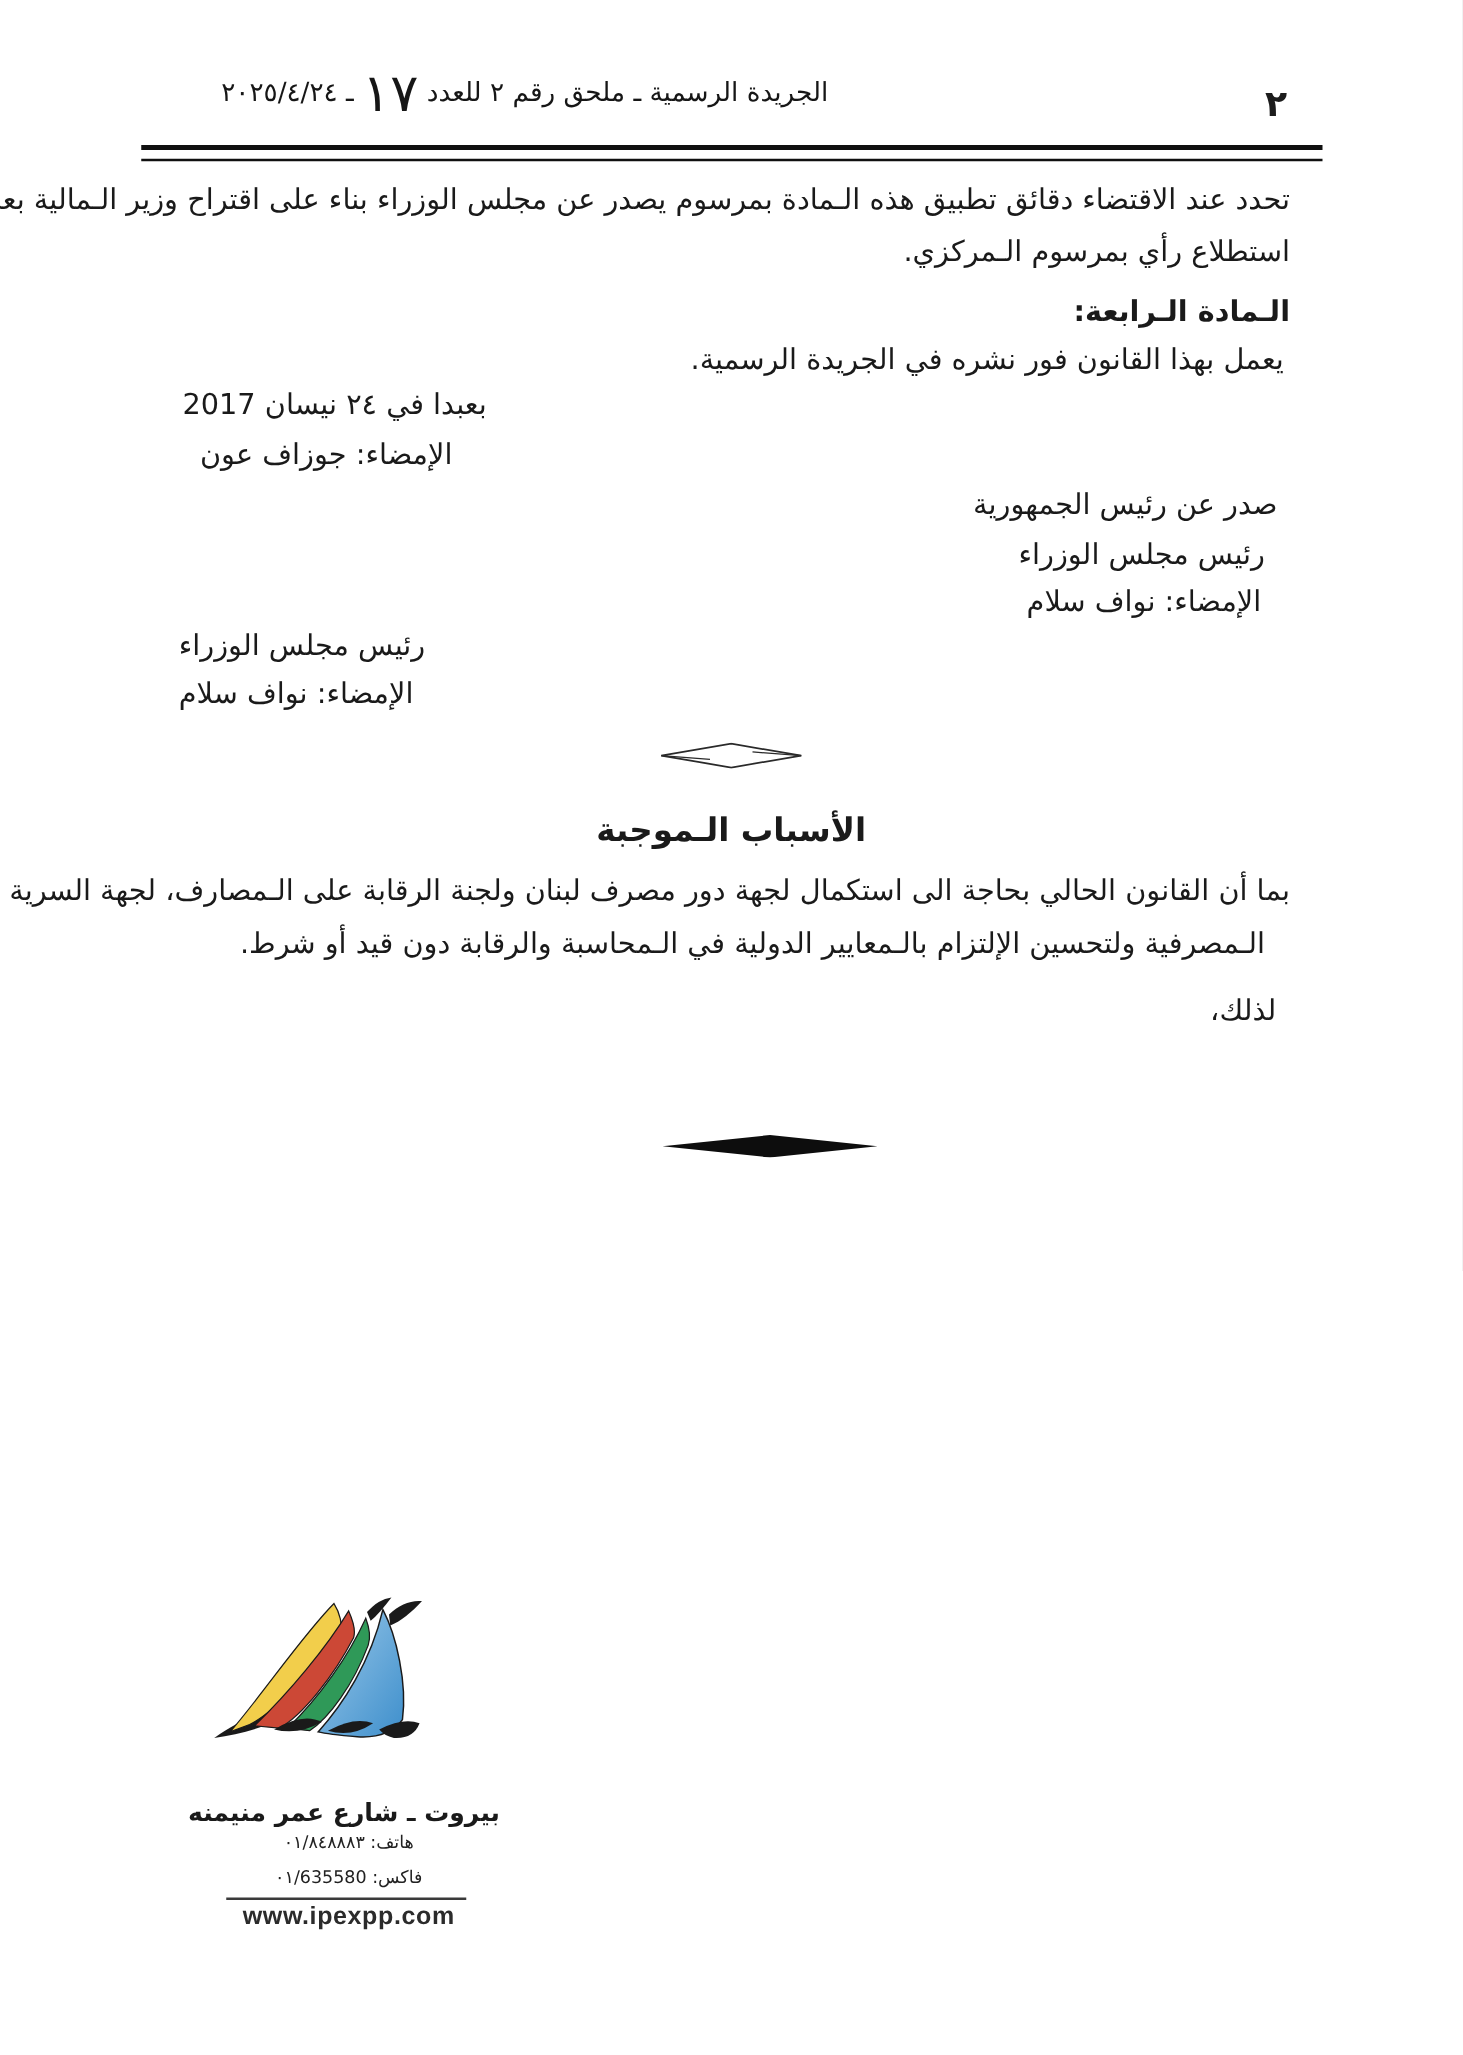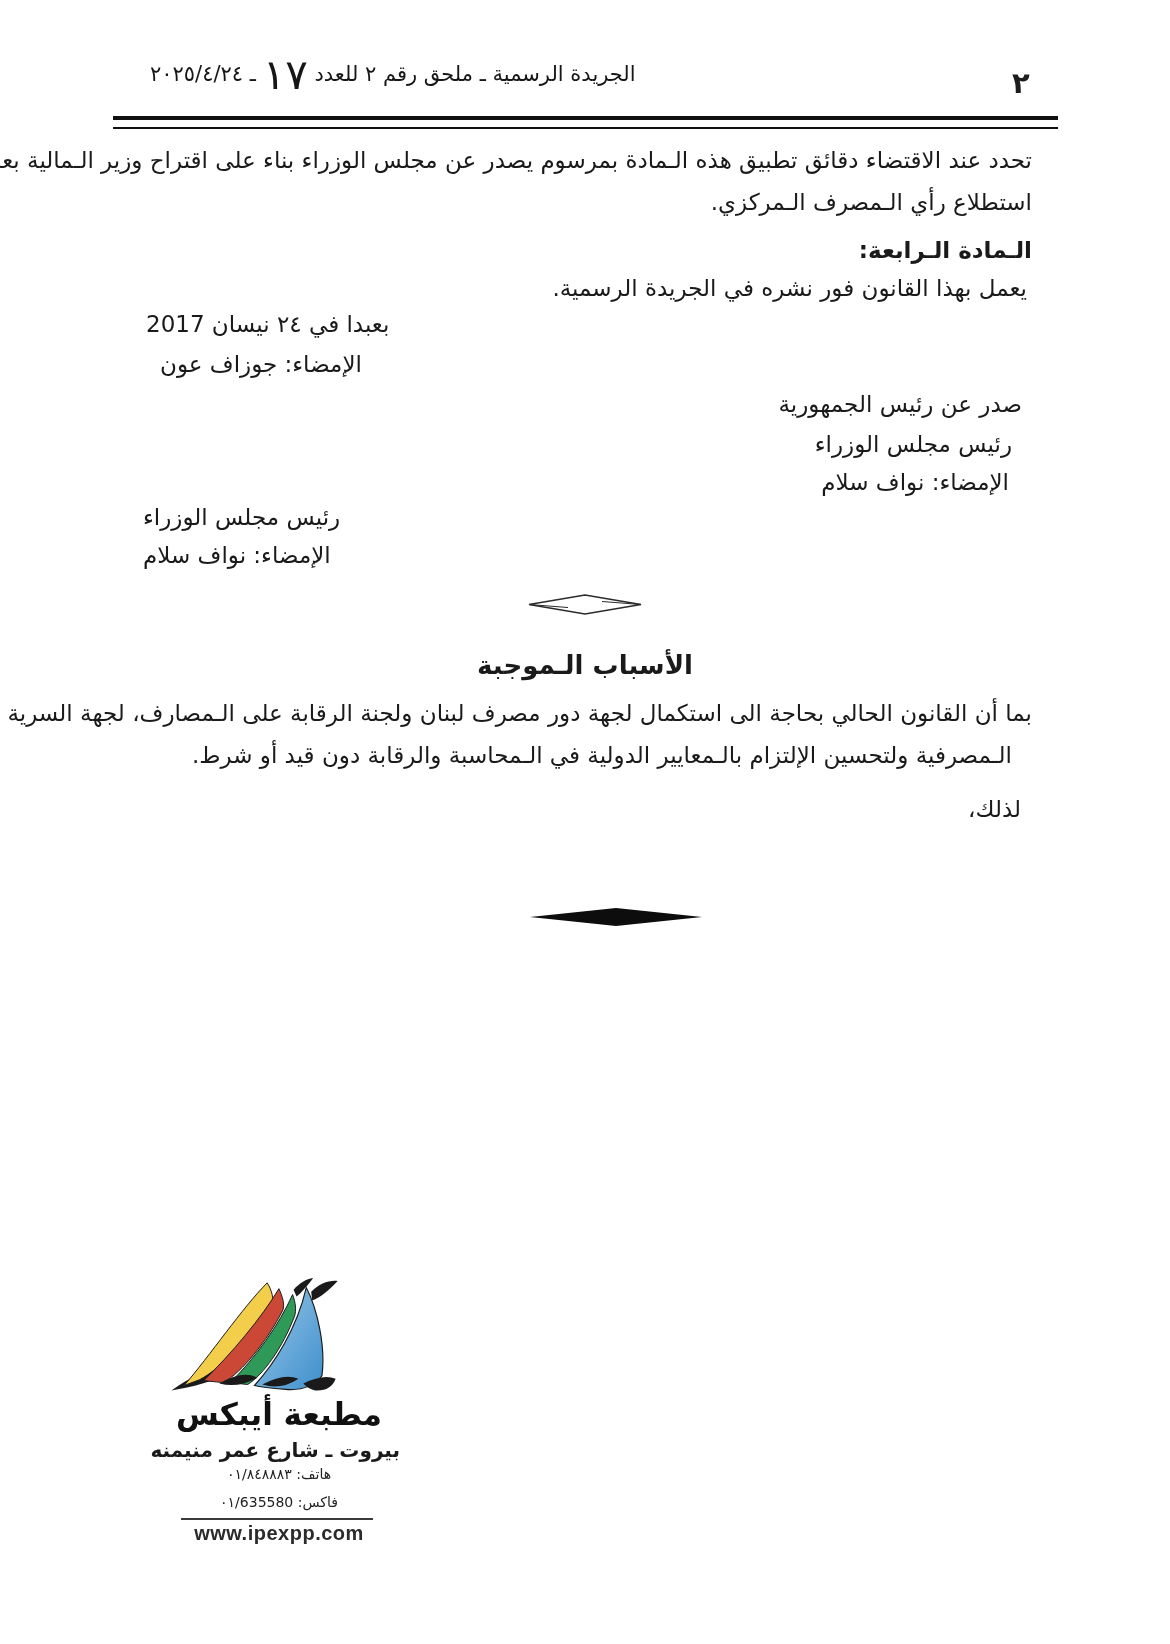--- a/index.html
+++ b/index.html
@@ -3,21 +3,21 @@
 <meta charset="utf-8">
 <style>
   html,body{margin:0;padding:0;background:#e8e8e8;}
   .page{
     position:relative;width:1170px;height:1644px;background:#ffffff;
     overflow:hidden;font-family:"DejaVu Sans",sans-serif;color:#1c1c1c;
     margin:0 auto;
   }
   .abs{position:absolute;}
   .ar{direction:rtl;unicode-bidi:isolate;white-space:nowrap;}
-  .hdr{font-size:21px;color:#161616;}
+  .hdr{font-size:21px;color:#161616;margin-left:27px;}
   .issue-big{font-size:42px;line-height:20px;display:inline-block;vertical-align:-8px;font-weight:400;letter-spacing:1px;}
   .pagenum{font-size:29px;font-weight:bold;}
   .body-txt{font-size:23px;color:#1a1a1a;}
   .bold{font-weight:bold;}
   .rule-double{height:4px;border-top:4px solid #101010;border-bottom:2px solid #101010;padding-top:3px;background:transparent;}
   .center-col{width:242px;text-align:center;}
   .press-name{font-size:31px;font-weight:bold;color:#111;}
   .press-addr{font-size:20px;font-weight:600;color:#1a1a1a;}
   .press-tel{font-size:14px;color:#222;}
   .site{font-family:"Liberation Sans","DejaVu Sans",sans-serif;font-size:20px;font-weight:600;color:#2b2b2b;letter-spacing:.5px;}
@@ -31,21 +31,21 @@
 
   <div class="abs pagenum ar" style="left:1012px;top:66px;">٢</div>
 
   <div class="abs hdr ar" style="left:150px;top:62px;">
     <span>الجريدة الرسمية ـ ملحق رقم ٢ للعدد </span><span class="issue-big">١٧</span><span> ـ ٢٠٢٥/٤/٢٤</span>
   </div>
 
   <div class="abs rule-double" style="left:113px;top:116px;width:945px;"></div>
 
   <div class="abs body-txt ar" style="right:138px;top:147px;">تحدد عند الاقتضاء دقائق تطبيق هذه الـمادة بمرسوم يصدر عن مجلس الوزراء بناء على اقتراح وزير الـمالية بعد</div>
-  <div class="abs body-txt ar" style="right:138px;top:189px;">استطلاع رأي الـمصرف الـمركزي.</div>
+  <div class="abs body-txt ar" style="right:138px;top:189px;">استطلاع رأي بمرسوم الـمركزي.</div>
 
   <div class="abs body-txt bold ar" style="right:138px;top:237px;">الـمادة الـرابعة:</div>
   <div class="abs body-txt ar" style="right:143px;top:275px;">يعمل بهذا القانون فور نشره في الجريدة الرسمية.</div>
 
   <div class="abs body-txt ar" style="left:146px;top:311px;">بعبدا في ٢٤ نيسان 2017</div>
   <div class="abs body-txt ar" style="left:160px;top:351px;">الإمضاء: جوزاف عون</div>
 
   <div class="abs body-txt ar" style="right:148px;top:391px;">صدر عن رئيس الجمهورية</div>
   <div class="abs body-txt ar" style="right:158px;top:431px;">رئيس مجلس الوزراء</div>
   <div class="abs body-txt ar" style="right:161px;top:469px;">الإمضاء: نواف سلام</div>
@@ -89,20 +89,19 @@
 
     <path d="M63,109 C89,84 113,50 127,19 C130,27 131,35 129,41 C117,73 97,101 81,111 Z" stroke="#1a1a1a" stroke-width="1" fill="#2F9958"></path>
 
     <path d="M88,112 C108,90 131,55 141,12 C152,33 161,72 157,102 C149,113 135,117 120,116 C108,115 96,114 88,112 Z" fill="url(#bluegrad)" stroke="#1a1a1a" stroke-width="1.2"></path>
 
     <path d="M52,110 Q76,96 91,104 Q72,115 52,110 Z" fill="#1a1a1a"></path>
     <path d="M96,111 Q118,99 133,105 Q115,117 96,111 Z" fill="#1a1a1a"></path>
     <path d="M138,110 Q158,100 171,105 Q166,118 150,117 Q142,115 138,110 Z" fill="#1a1a1a"></path>
   </svg>
 
-  <div class="abs center-col press-name ar" style="left:158px;top:1396px;">مطبعة أيبكس</div>
   <div class="abs center-col press-addr ar" style="left:158px;top:1438px;">بيروت ـ شارع عمر منيمنه</div>
   <div class="abs center-col press-tel ar" style="left:158px;top:1466px;">هاتف: ٠١/٨٤٨٨٨٣</div>
   <div class="abs center-col press-tel ar" style="left:158px;top:1494px;">فاكس: ٠١/635580</div>
   <div class="abs footer-rule" style="left:181px;top:1518px;"></div>
   <div class="abs center-col site" style="left:158px;top:1522px;">www.ipexpp.com</div>
 
 </div>
 
 </body></html>

